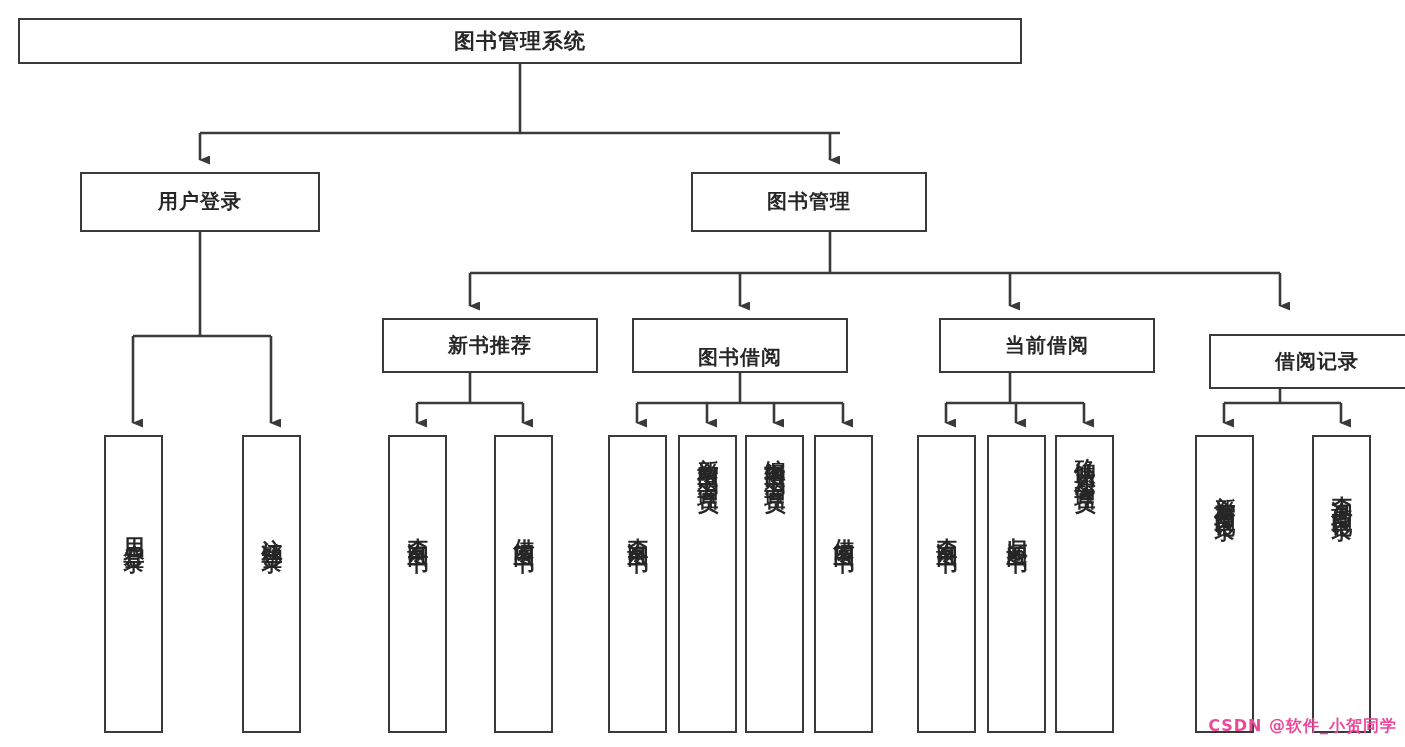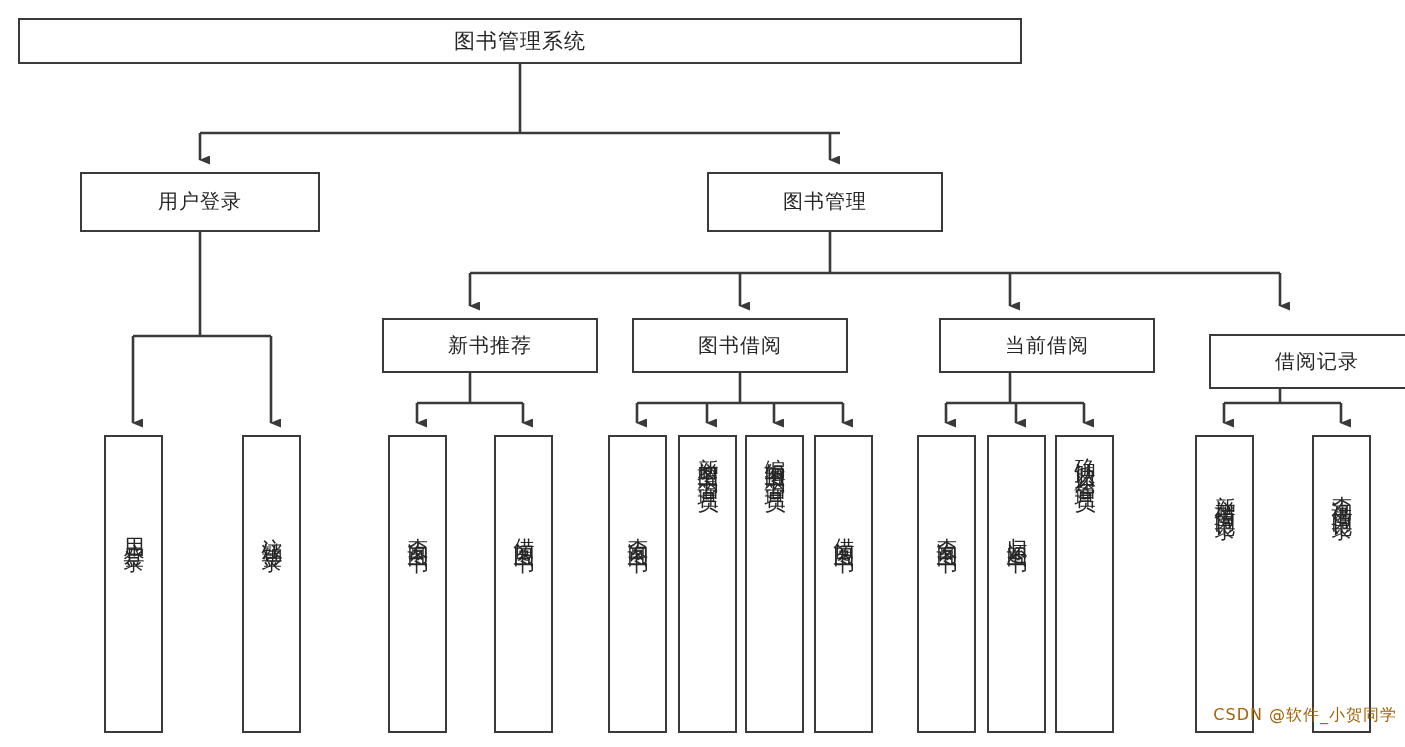--- a/index.html
+++ b/index.html
@@ -3,21 +3,21 @@
 <meta charset="utf-8">
 <title>图书管理系统 功能结构图</title>
 <style>
   html,body{margin:0;padding:0;}
   body{
     width:1405px;height:747px;
     background:#ffffff;
     font-family:"DejaVu Sans","Liberation Sans",sans-serif;
     overflow:hidden;
   }
-  #stage{position:relative;width:1405px;height:747px;background:#ffffff;}
+  #stage{position:relative;width:1405px;height:747px;background:#ffffff;font-weight:bold;}
 
   
   #wires{position:absolute;left:0;top:0;width:1405px;height:747px;}
 
   
   .node{
     position:absolute;
     box-sizing:border-box;
     background:#ffffff;
     border:2px solid #3a3a3a;
@@ -54,23 +54,23 @@
     white-space:nowrap;
     line-height:1;
     margin-top:6px;
   }
   .node.leaf.pad .lbl{margin-top:4px;}
   .node.leaf.mid .lbl{margin-top:84px;}
 
   
   #watermark{
     position:absolute;
-    right:8px;bottom:21px;
+    right:8px;bottom:10px;
     font-size:16px;
-    color:#a16207;
+    color:#ec4899;
     letter-spacing:1px;
     z-index:5;
     white-space:nowrap;
     font-family:"DejaVu Sans","Liberation Sans",sans-serif;
   }
 </style>
 </head>
 <body>
 
 <div id="stage">
@@ -126,29 +126,29 @@
   </svg>
 
   <div class="node horiz root" style="left:18px;top:18px;width:1004px;height:46px;">
     <span class="lbl">图书管理系统</span>
   </div>
 
   <div class="node horiz" style="left:80px;top:172px;width:240px;height:60px;">
     <span class="lbl">用户登录</span>
   </div>
 
-  <div class="node horiz" style="left:707px;top:172px;width:236px;height:60px;text-align:right;">
+  <div class="node horiz" style="left:691px;top:172px;width:236px;height:60px;text-align:right;">
     <span class="lbl">图书管理</span>
   </div>
 
   <div class="node horiz" style="left:382px;top:318px;width:216px;height:55px;">
     <span class="lbl">新书推荐</span>
   </div>
 
-  <div class="node horiz" style="left:632px;top:318px;width:216px;height:55px;">
+  <div class="node horiz" style="left:632px;top:318px;width:216px;height:55px;align-items:flex-end;">
     <span class="lbl">图书借阅</span>
   </div>
 
   <div class="node horiz" style="left:902px;top:318px;width:216px;height:55px;margin-left:37px;">
     <span class="lbl">当前借阅</span>
   </div>
 
   <div class="node horiz" style="left:1172px;top:334px;width:216px;height:55px;margin-left:37px;">
     <span class="lbl">借阅记录</span>
   </div>

